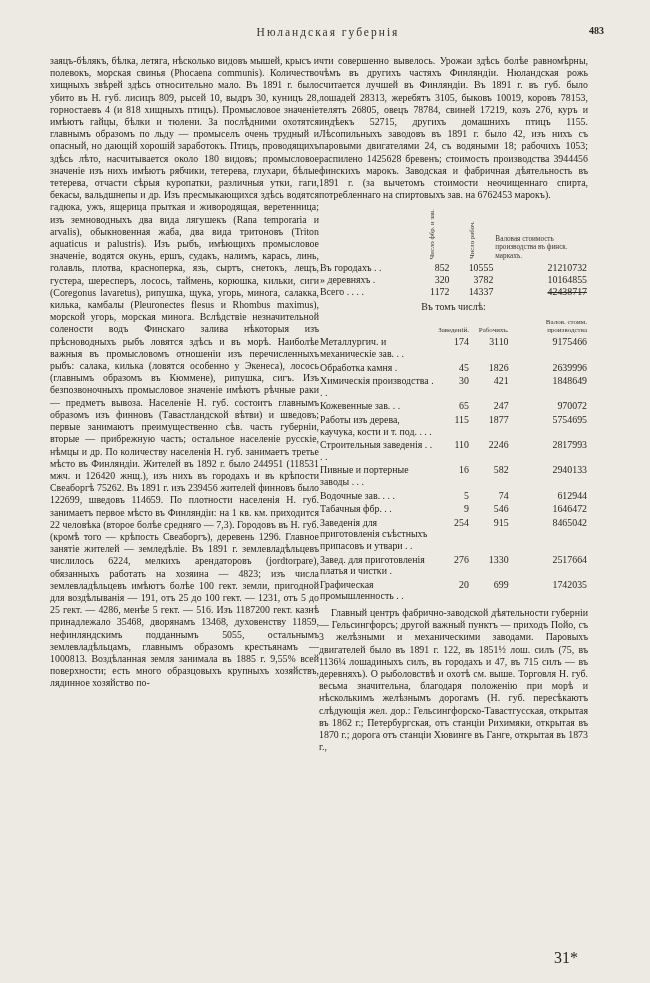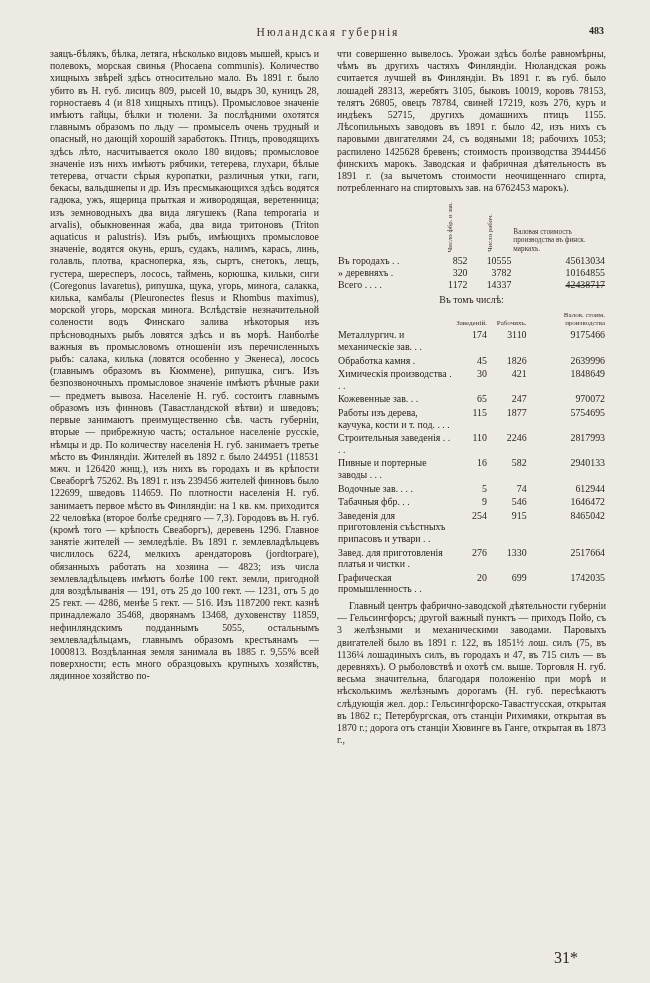--- a/index.html
+++ b/index.html
@@ -3,27 +3,27 @@
 <meta charset="utf-8">
 <style>
   html,body{margin:0;padding:0}
   body{
     width:650px;height:983px;overflow:hidden;
     background:#edeae3;
     font-family:"Liberation Serif","DejaVu Serif",serif;
     color:#29251f;
   }
   .page{position:relative;width:650px;height:983px;box-sizing:border-box;padding:26px 44px 0 50px}
-  .hdr{position:relative;height:22px;margin-bottom:0}
+  .hdr{position:relative;height:22px;margin-bottom:7px}
   .running-title{
     position:absolute;left:0;right:0;text-align:center;
     font-size:11.5px;letter-spacing:2px;color:#37322a;
   }
   .page-number{position:absolute;right:2px;top:-1px;font-size:10px;font-weight:bold}
-  .columns{display:flex;gap:18px;height:912px;overflow:hidden}
+  .columns{display:flex;height:912px;overflow:hidden}
   .col{width:269px;overflow:hidden;font-size:9.9px;line-height:12.2px;text-align:justify}
   .col p{margin:0}
   p.outro{text-indent:12px;margin-top:2px}
   
   table{border-collapse:collapse;width:100%;margin:5px 0 3px 0}
   td,th{padding:0 1px;vertical-align:bottom;font-weight:normal}
   td.lbl{text-align:left;font-size:9.9px;line-height:11.6px;vertical-align:top}
   td.num{text-align:right;font-size:9.9px;line-height:11.6px;white-space:nowrap;vertical-align:top}
   .t1 td.lbl{width:92px}
   .t1 td.num.c1{width:36px}
@@ -71,21 +71,21 @@
             <th class="rot"><span>Число фбр. и зав.</span></th>
             <th class="rot"><span>Число рабоч.</span></th>
             <th class="head3">Валовая стоимость производства въ финск. маркахъ.</th>
           </tr>
         </thead>
         <tbody>
           <tr>
             <td class="lbl">Въ городахъ . .</td>
             <td class="num c1">852</td>
             <td class="num c2">10555</td>
-            <td class="num c3">45613034</td>
+            <td class="num c3">21210732</td>
           </tr>
           <tr>
             <td class="lbl">» деревняхъ .</td>
             <td class="num c1">320</td>
             <td class="num c2">3782</td>
             <td class="num c3">10164855</td>
           </tr>
           <tr>
             <td class="lbl">Всего . . . .</td>
             <td class="num c1">1172</td>

